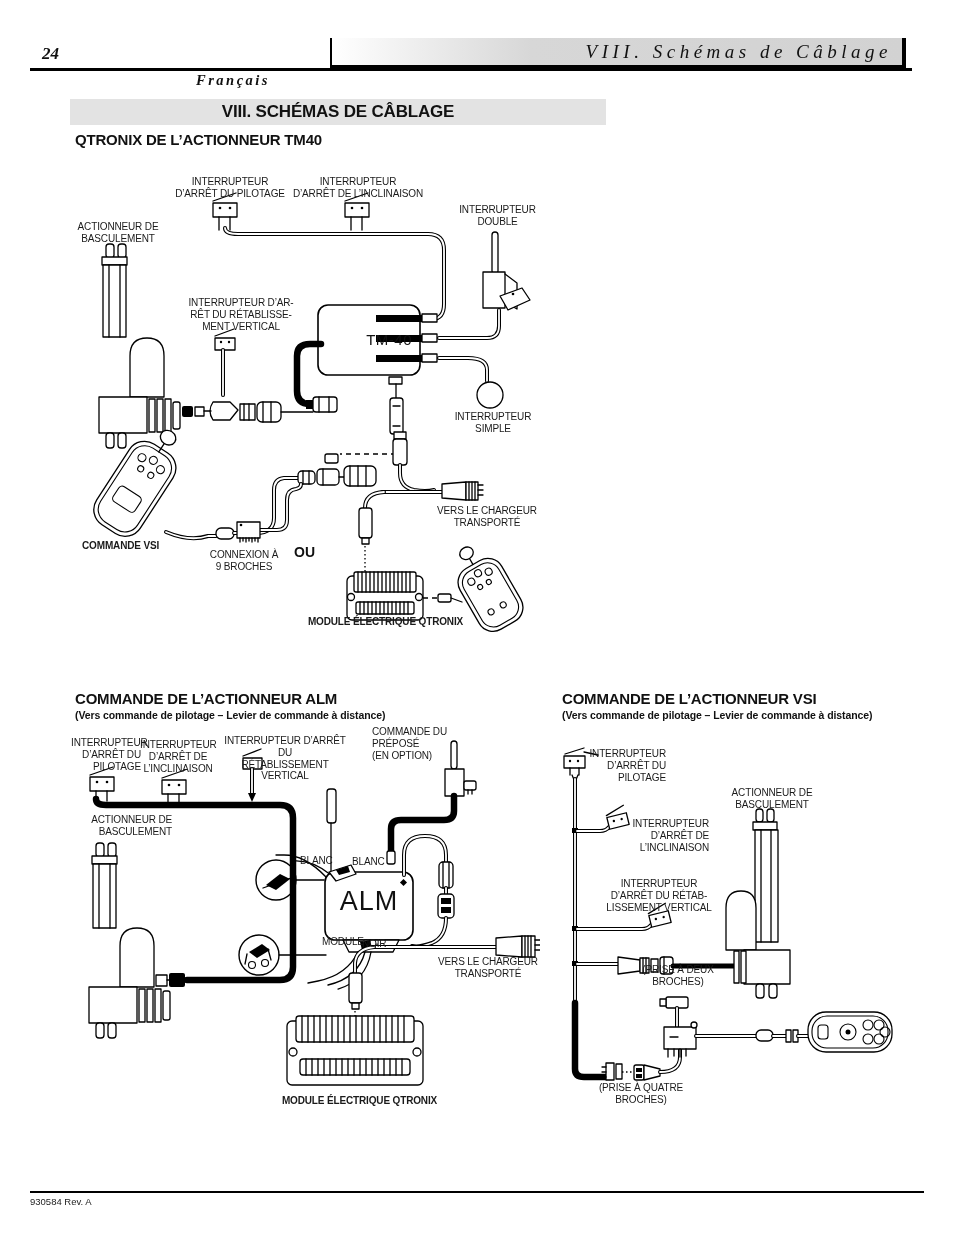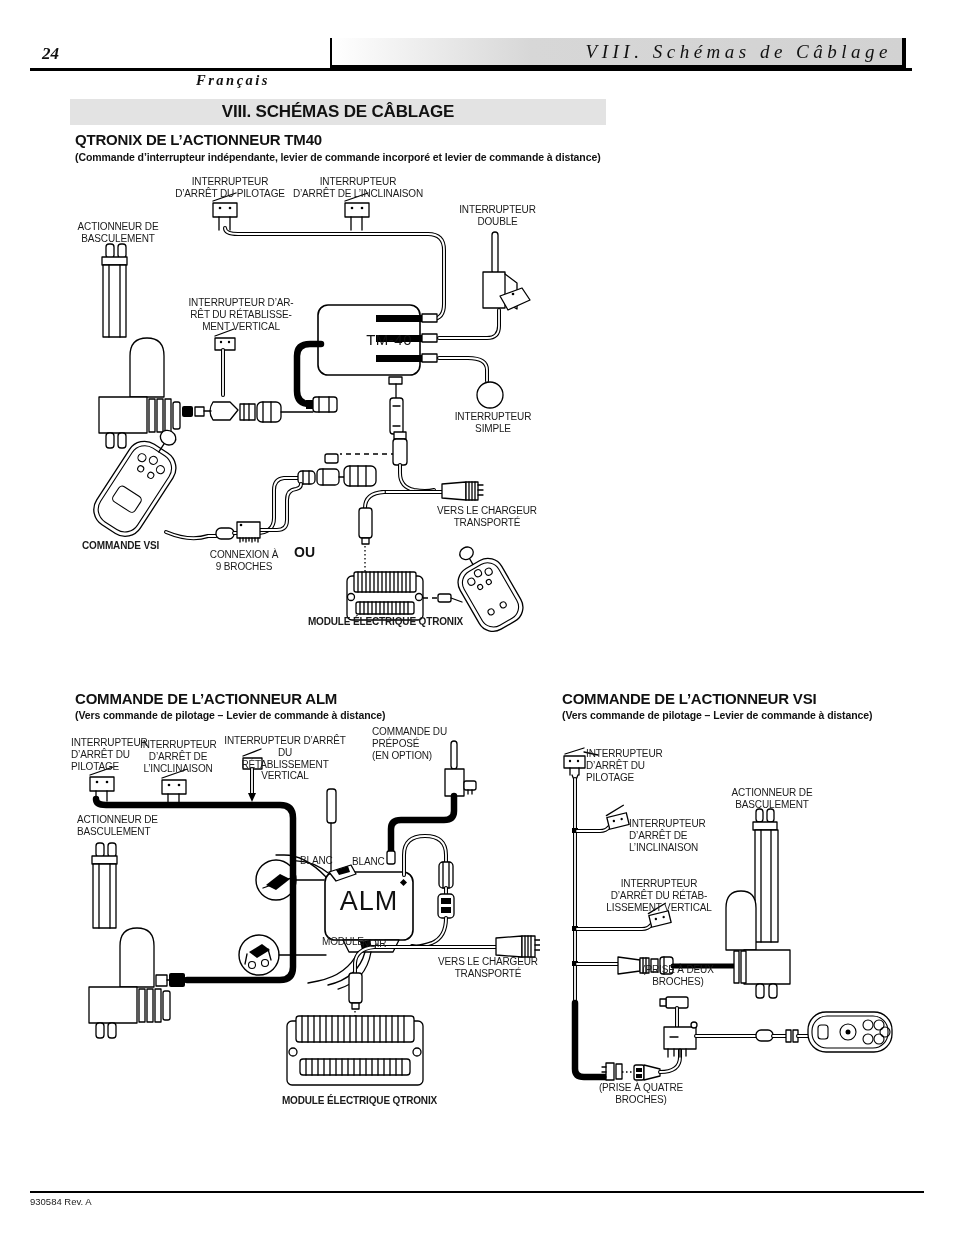--- a/index.html
+++ b/index.html
@@ -12,21 +12,21 @@
   .hrule{position:absolute;left:30px;top:68px;width:882px;height:2.5px;background:#000;}
   .hbar{position:absolute;left:330px;top:38px;width:576px;height:30px;
         background:linear-gradient(90deg,#ffffff,#d7d7d7 35%,#d2d2d2);
         border-left:2px solid #000;border-right:4px solid #000;border-bottom:3px solid #000;box-sizing:border-box;}
   .hbar-text{position:absolute;right:10px;top:3px;font:italic 400 19px "Liberation Serif",serif;letter-spacing:4.5px;white-space:nowrap;}
   .banner{position:absolute;left:70px;top:99px;width:536px;height:26px;background:#e3e3e3;
           text-align:center;font-size:17px;font-weight:700;line-height:26px;letter-spacing:-0.2px;}
   
   .h1{position:absolute;font-size:15px;font-weight:700;letter-spacing:-0.2px;white-space:nowrap;}
   .h2{position:absolute;font-size:10.5px;font-weight:700;letter-spacing:-0.1px;white-space:nowrap;}
-  .lbl{position:absolute;font-size:10px;line-height:1.18;color:#1a1a1a;white-space:pre-line;letter-spacing:-0.15px;}
+  .lbl{position:absolute;font-size:10px;line-height:1.18;color:#1a1a1a;white-space:pre-line;letter-spacing:-0.15px;text-align:right;}
   .c{text-align:center}.r{text-align:left}.b{font-weight:700}
   .tm40name{position:absolute;font-size:15px;letter-spacing:0.5px;text-align:right;}
   .almname{position:absolute;font-size:27px;letter-spacing:1px;text-align:center;}
   .ou{position:absolute;font-size:14px;font-weight:700;}
   .foot-rule{position:absolute;left:30px;top:1191px;width:894px;height:1.5px;background:#000;}
   .foot{position:absolute;left:30px;top:1196px;font-size:9.5px;color:#222;}
   
   .ln{fill:none;stroke:#000;stroke-width:1.3;stroke-linecap:round;stroke-linejoin:round}
   .nf{fill:none;stroke:#000;stroke-width:1.1}
   .fw{fill:#fff;stroke:#000;stroke-width:1.3;stroke-linejoin:round}
@@ -45,21 +45,20 @@
 
   <div class="pageno">24</div>
   <div class="lang">Français</div>
   <div class="hrule"></div>
   <div class="hbar">
     <div class="hbar-text">VIII. Schémas de Câblage</div>
   </div>
   <div class="banner">VIII. SCHÉMAS DE CÂBLAGE</div>
 
   <div class="h1" style="left:75px;top:131px">QTRONIX DE L’ACTIONNEUR TM40</div>
-  <div class="h2" style="left:75px;top:151px">(Commande d’interrupteur indépendante, levier de commande incorporé et levier de commande à distance)</div>
 
   <svg class="abs" style="left:70px;top:170px" width="480" height="470" viewBox="0 0 480 470">
 
     <path class="w2" d="M155,58 C155,63 161,64 168,64 H358 Q374,64 374,80 V134 Q374,149 362,149 H356"></path>
     <path class="w1" d="M155,58 C155,63 161,64 168,64 H358 Q374,64 374,80 V134 Q374,149 362,149 H356"></path>
 
     <g>
       <path class="ln" d="M143,31 L166,23"></path>
         <rect class="fw" x="143" y="33" width="24" height="14"></rect>
       <circle class="fb" cx="150" cy="38" r="1.3"></circle>

